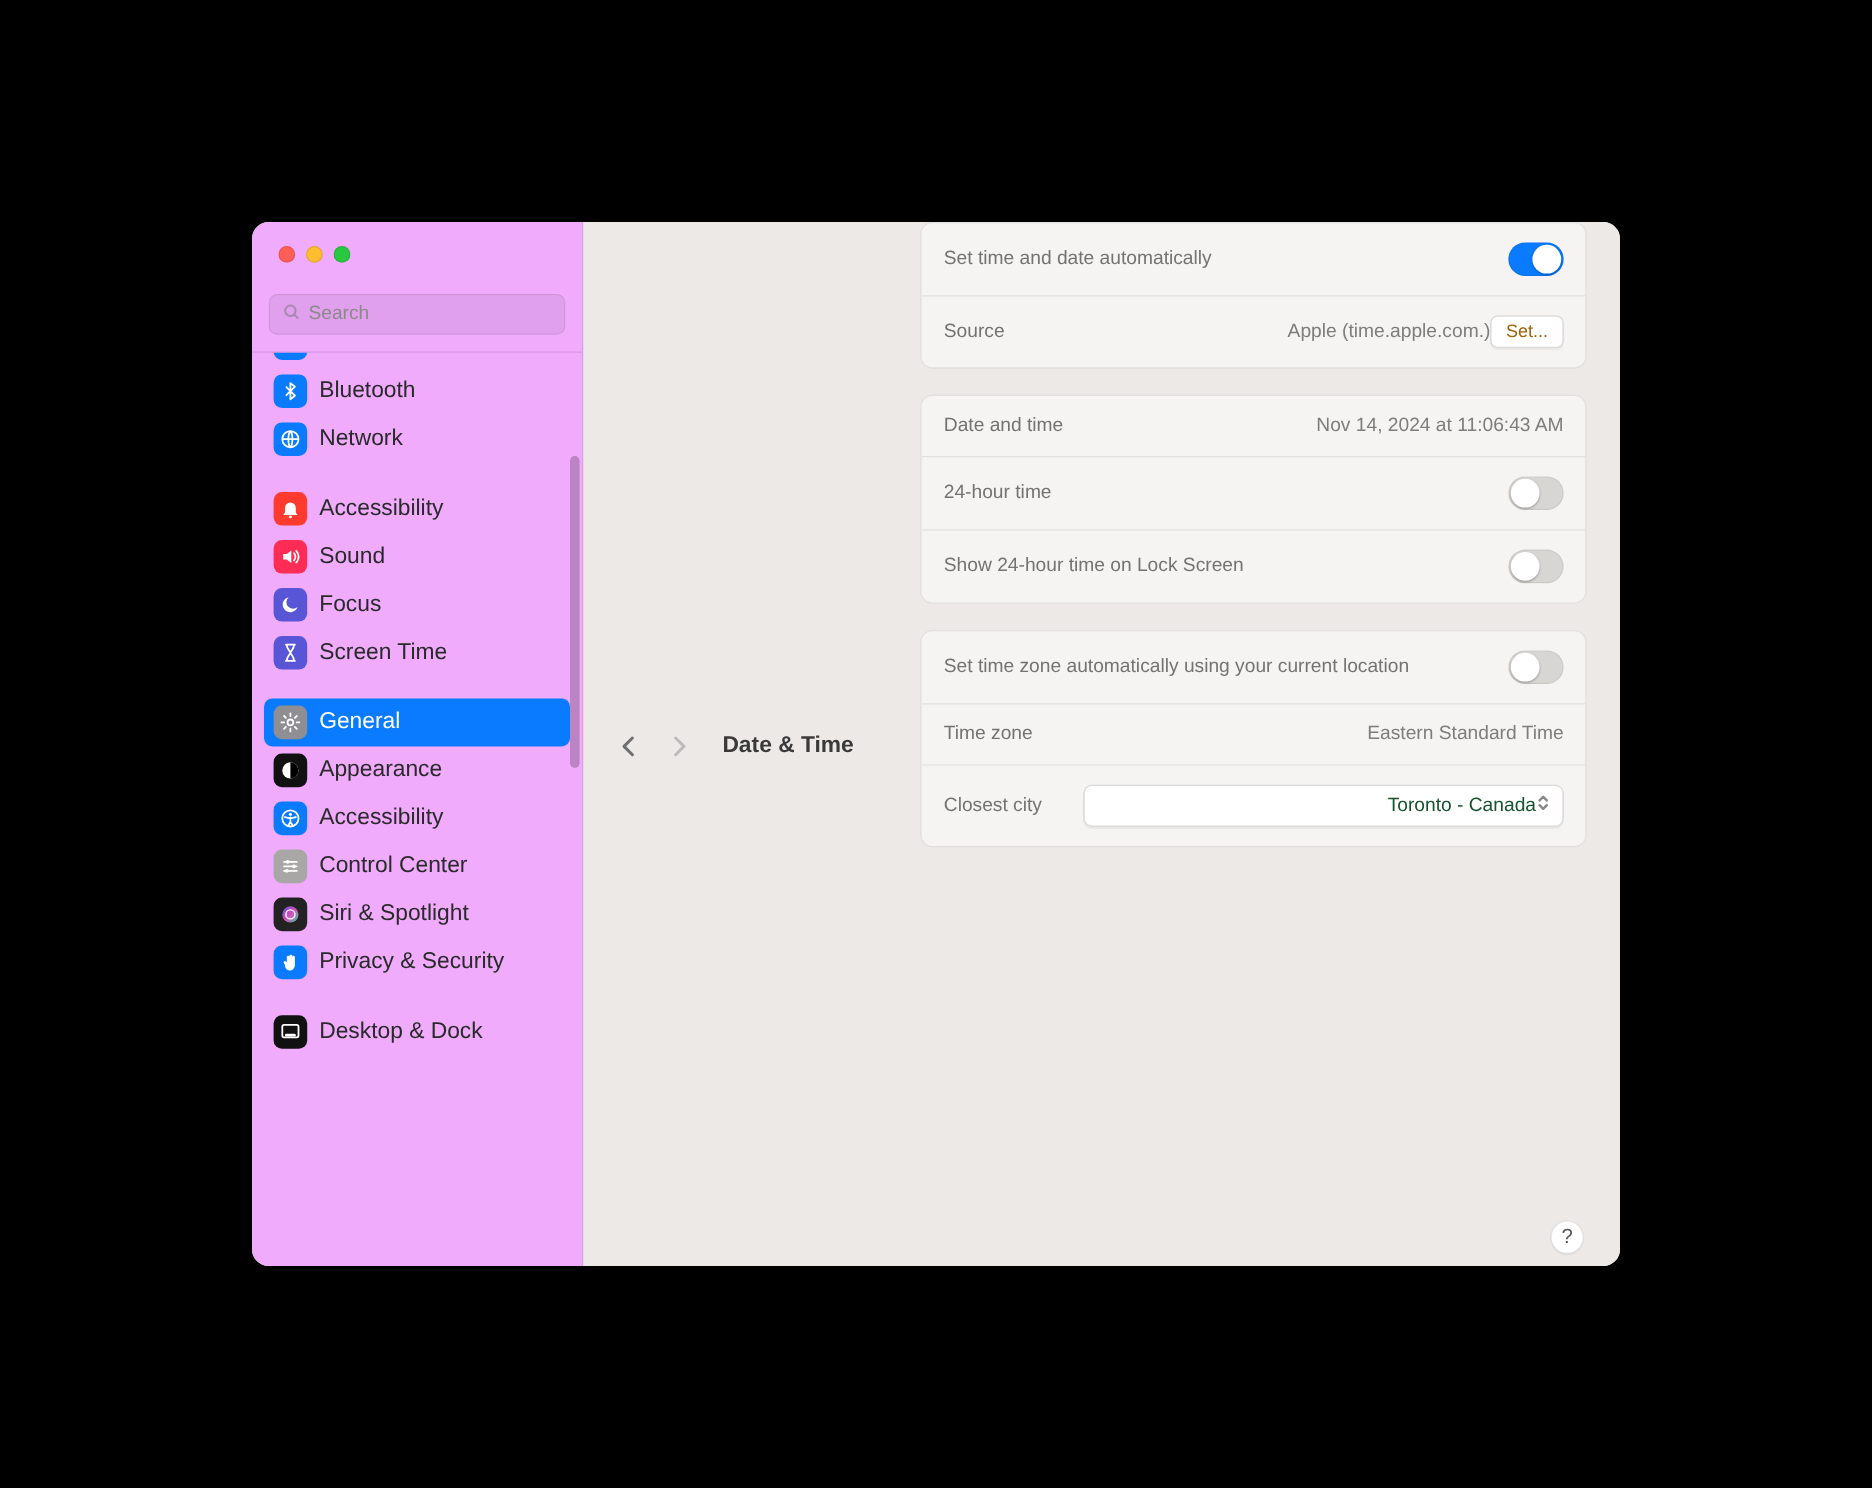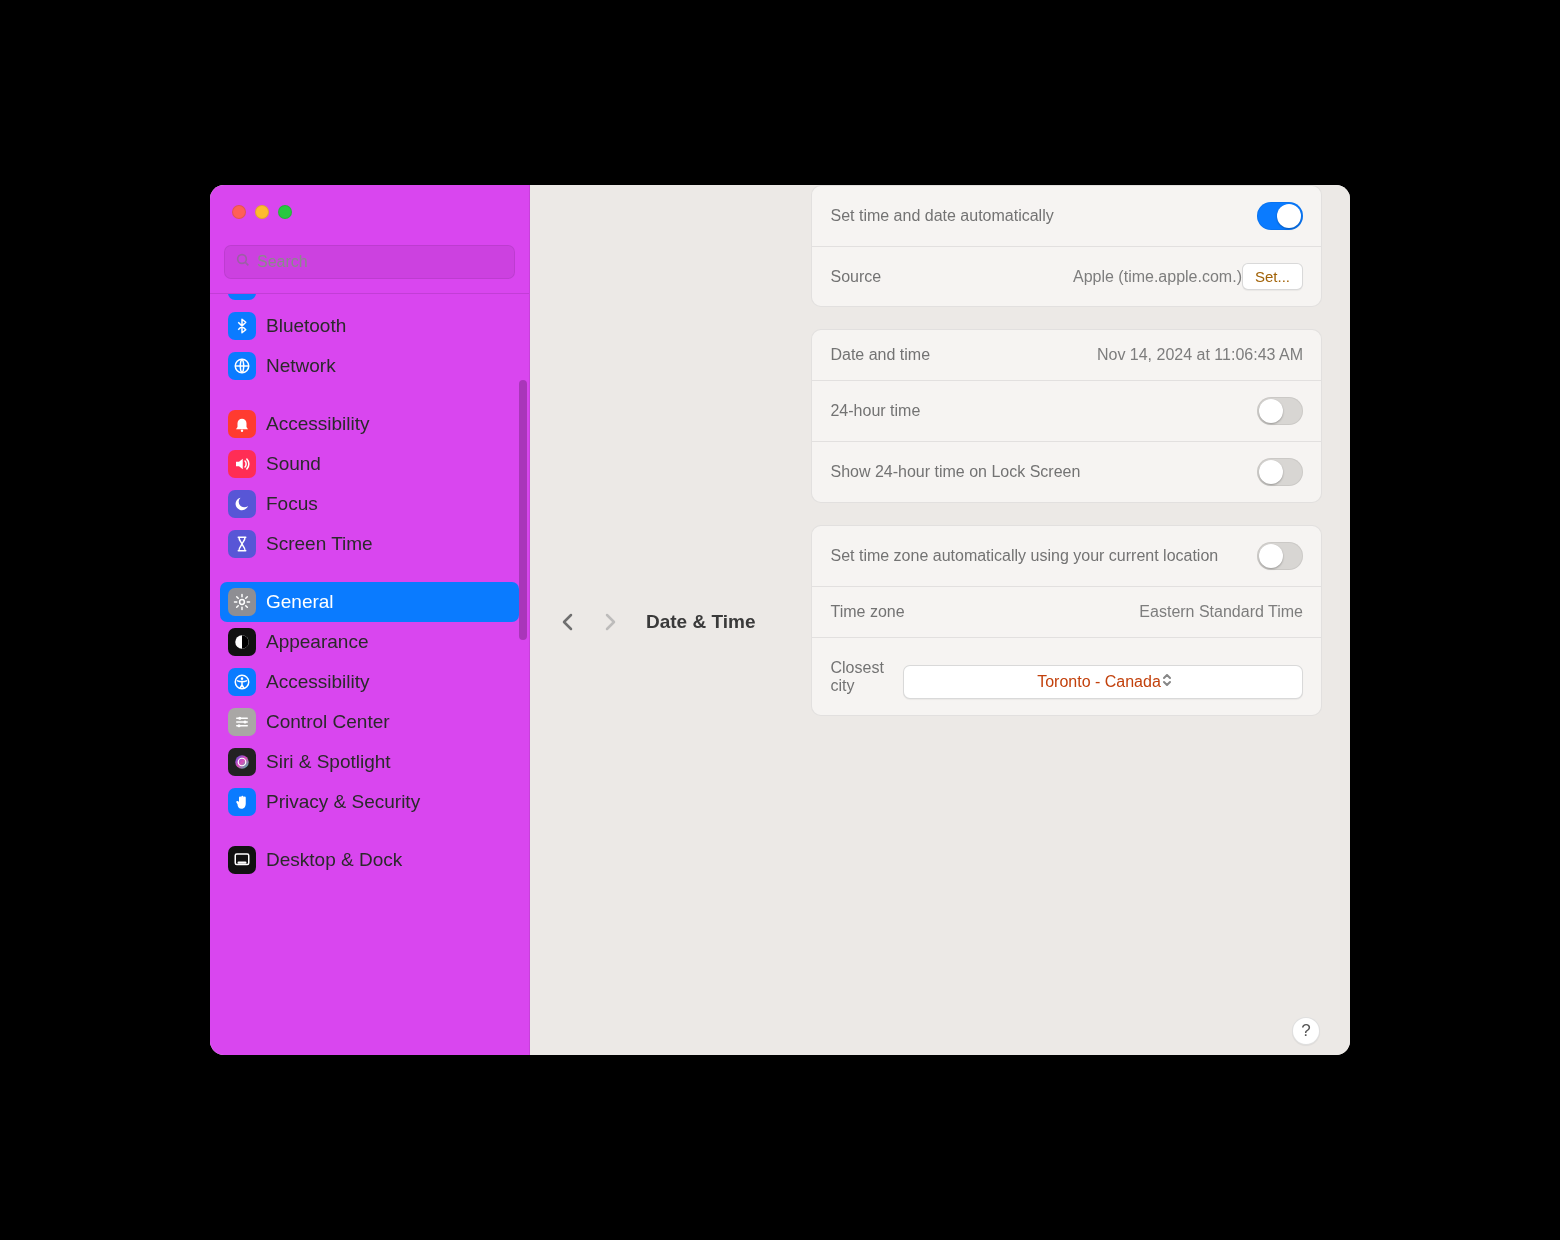--- a/index.html
+++ b/index.html
@@ -16,22 +16,22 @@
     height: 870px;
     background: #ece9e6;
     border-radius: 14px;
     overflow: hidden;
     display: flex;
     box-shadow: 0 30px 80px 20px rgba(0,0,0,0.6), 0 0 0 1px rgba(0,0,0,0.15);
     position: relative;
   }
   
   .sidebar {
-    width: 320px;
-    background: #d946ef;
+    width: 276px;
+    background: #f0abfc;
     border-right: 1px solid rgba(0,0,0,0.08);
     display: flex;
     flex-direction: column;
     position: relative;
   }
   .traffic-lights {
     display: flex;
     gap: 9px;
     padding: 20px 0 0 22px;
     height: 50px;
@@ -169,30 +169,29 @@
   .btn {
     background: #fff;
     border: 1px solid rgba(0,0,0,0.15);
     border-radius: 6px;
     padding: 4px 12px;
     font-size: 15px;
     color: #a16207;
     box-shadow: 0 1px 1px rgba(0,0,0,0.05);
   }
   .select {
-    display: flex; align-items: center; justify-content: center;
+    display: flex; align-items: center; justify-content: flex-end;
     background: #fff;
     border: 1px solid rgba(0,0,0,0.15);
     border-radius: 7px;
     padding: 6px 10px 6px 14px;
     min-width: 400px;
     font-size: 16px;
-    color: #c2410c;
+    color: #14532d;
     box-shadow: 0 1px 1px rgba(0,0,0,0.05);
-    margin-top: 11px;
   }
   .select .chev { opacity: 0.7; }
   .help {
     position: absolute;
     right: 30px;
     bottom: 10px;
     width: 28px; height: 28px;
     border-radius: 50%;
     background: #fff;
     border: 1px solid rgba(0,0,0,0.12);

